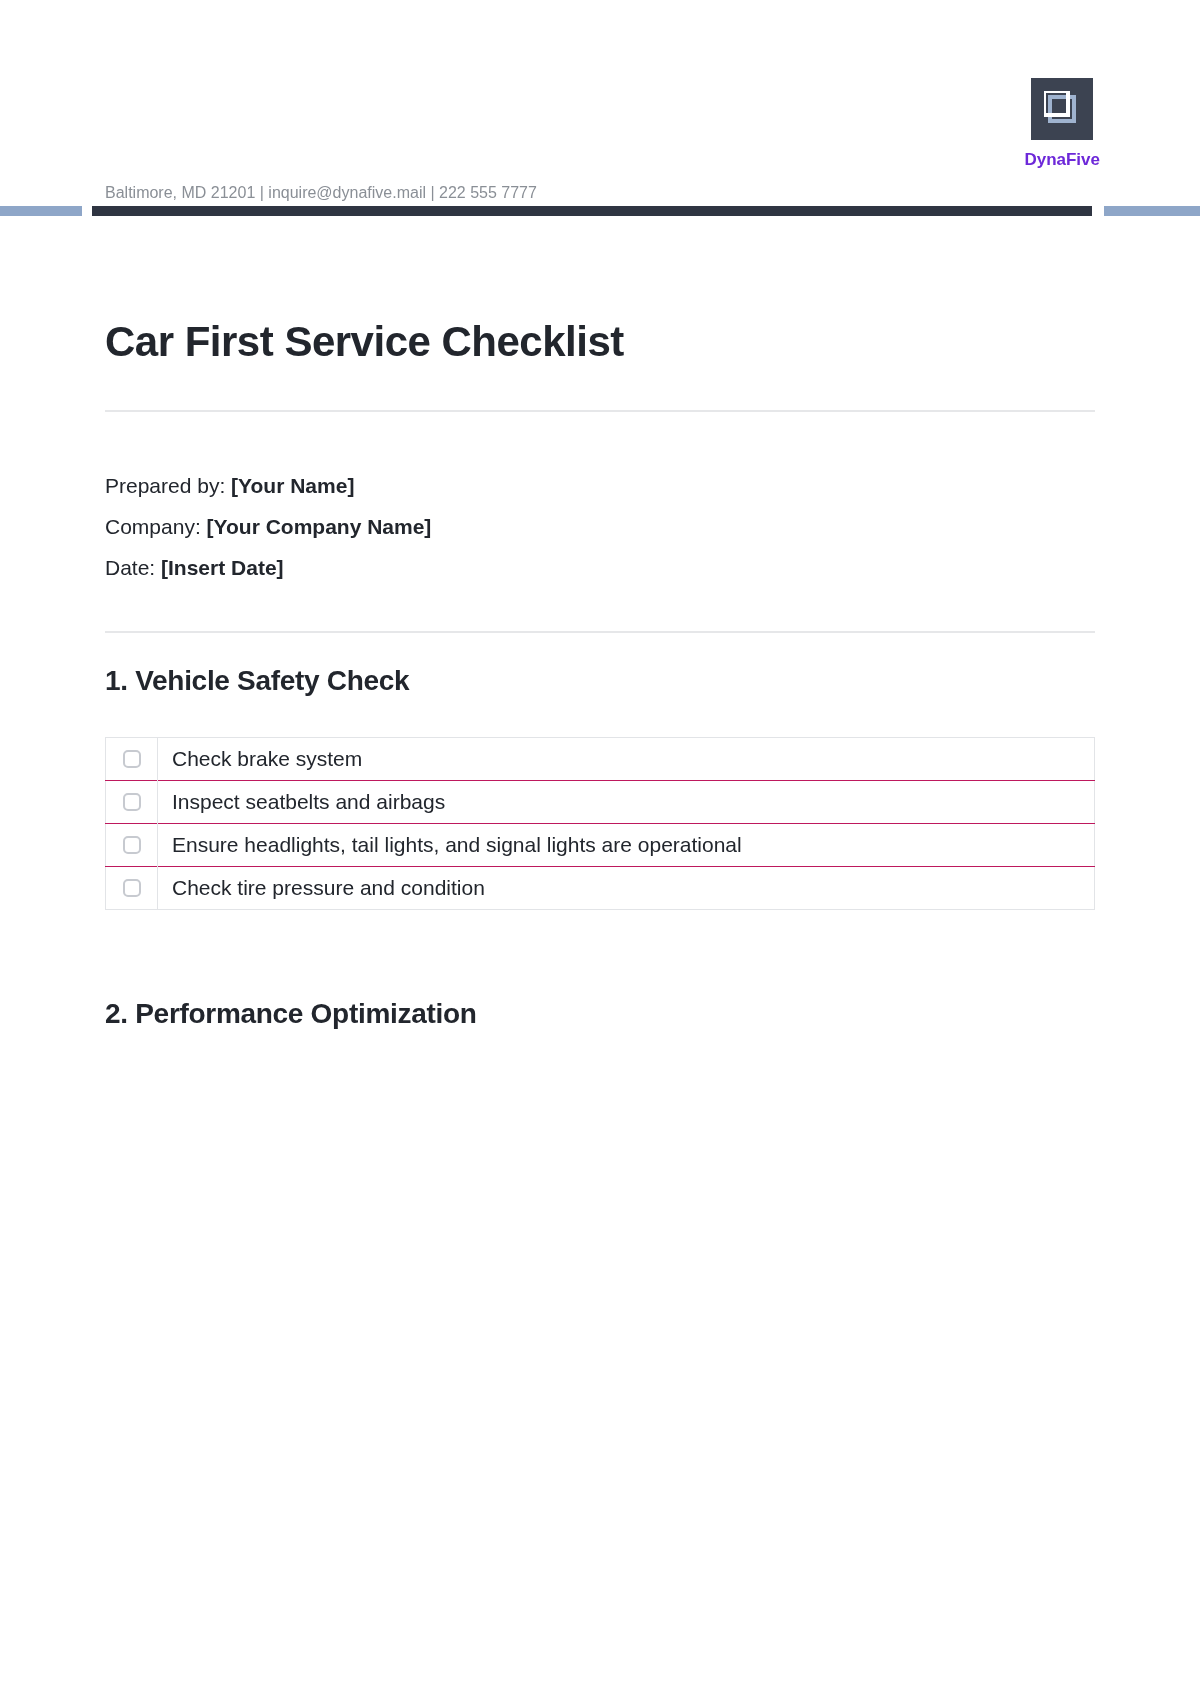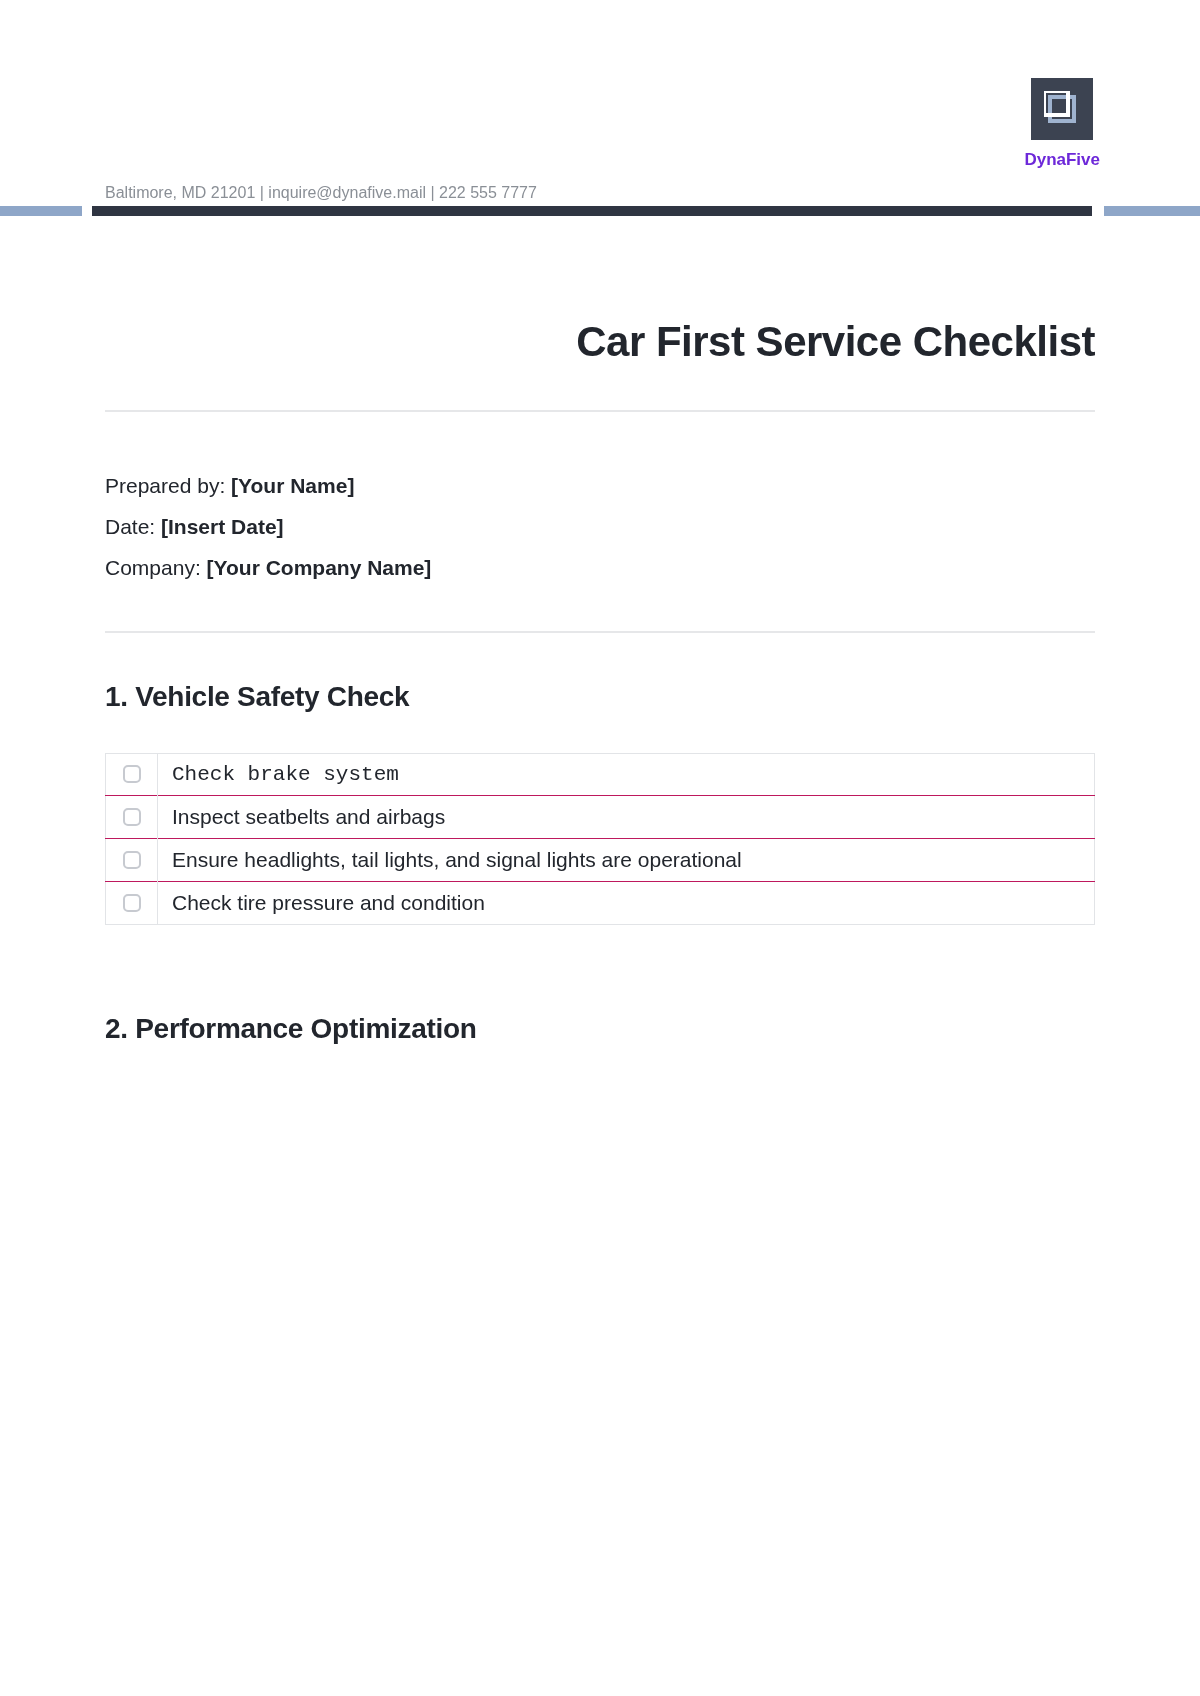--- a/index.html
+++ b/index.html
@@ -66,21 +66,21 @@
   .divider-bar .seg-right {
     position: absolute;
     right: 0; top: 0;
     width: 96px; height: 10px;
     background: #8ea6c8;
   }
   .content {
     padding: 0 105px;
   }
   .title {
-    text-align: right;
+    text-align: left;
     font-size: 42px;
     font-weight: 800;
     color: #22262d;
     margin-top: 118px;
     letter-spacing: -0.5px;
   }
   .hr {
     border: none;
     border-top: 2px solid #e6e7e9;
     margin-top: 44px;
@@ -94,31 +94,31 @@
   .meta .row b { font-weight: 700; }
   .hr2 {
     border: none;
     border-top: 2px solid #e6e7e9;
     margin-top: 42px;
   }
   .section-head {
     font-size: 28px;
     font-weight: 800;
     color: #22262d;
-    margin-top: 48px;
+    margin-top: 32px;
     letter-spacing: -0.3px;
   }
   .checklist {
     margin-top: 40px;
     border: 1px solid #e2e4e7;
     border-collapse: collapse;
     width: 100%;
   }
   .checklist tr { border-top: 1px solid #be185d; }
-  .checklist tr:first-child { border-top: none; font-family: Liberation Mono, monospace; }
+  .checklist tr:first-child { border-top: none; }
   .checklist td {
     padding: 0;
     vertical-align: middle;
   }
   .checklist .cbcell {
     width: 52px;
     text-align: center;
     border-right: 1px solid #e2e4e7;
   }
   .checkbox {
@@ -159,24 +159,24 @@
 
 <div class="content">
   <h1 class="title">Car First Service Checklist</h1>
   <hr class="hr">
 
   <div class="meta">
     <div class="row">
       <span>Prepared by: </span><b>[Your Name]</b>
     </div>
     <div class="row">
+      <span>Company: </span><b>[Your Company Name]</b>
+    </div>
+    <div class="row">
       <span>Date: </span><b>[Insert Date]</b>
-    </div>
-    <div class="row">
-      <span>Company: </span><b>[Your Company Name]</b>
     </div>
   </div>
 
   <hr class="hr2">
 
   <h2 class="section-head">1. Vehicle Safety Check</h2>
 
   <table class="checklist">
     <tbody>
         <tr>

